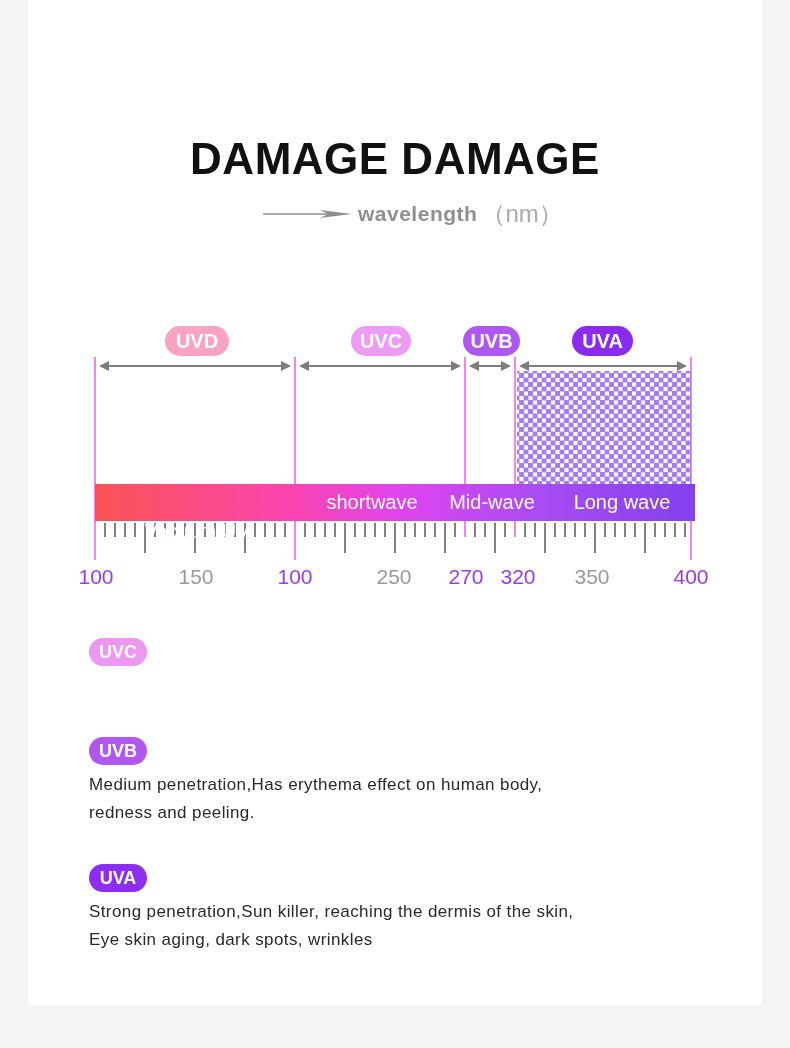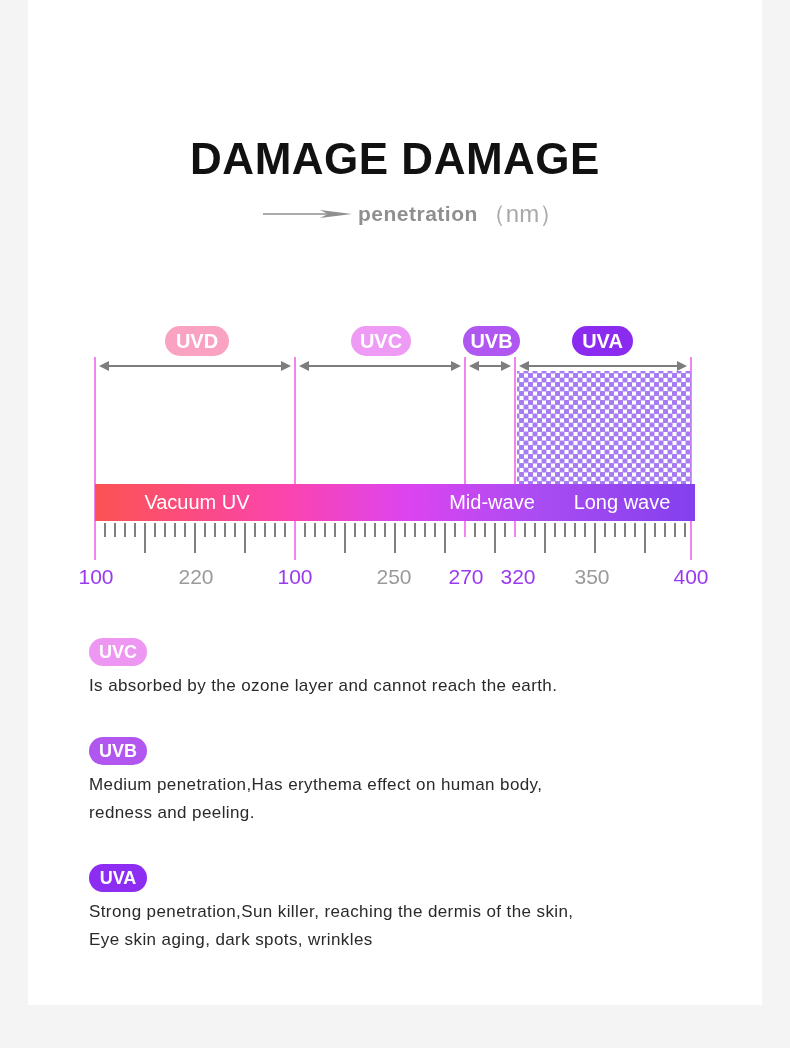--- a/index.html
+++ b/index.html
@@ -57,21 +57,21 @@
 <div class="page">
   <div class="card"></div>
 
   <div class="title2">DAMAGE DAMAGE</div>
 
   <div class="wl-row">
     <svg width="92" height="16" viewBox="0 0 92 16">
       <line x1="1" y1="8" x2="66" y2="8" stroke="#8f8f8f" stroke-width="1.6"></line>
       <polygon points="58,4 90,8 58,12 66,8" fill="#8f8f8f"></polygon>
     </svg>
-    <span class="wl-label">penetration</span>
+    <span class="wl-label">wavelength</span>
     <span class="wl-unit">（nm）</span>
   </div>
 
   <div class="band-badge js-band-badge" style="left: 165px; width: 64px; background: rgb(249, 162, 194);">UVD</div>
   <div class="band-badge js-band-badge" style="left: 351px; width: 60px; background: rgb(238, 155, 245);">UVC</div>
   <div class="band-badge js-band-badge" style="left: 463px; width: 57px; background: rgb(176, 87, 242);">UVB</div>
   <div class="band-badge js-band-badge" style="left: 572px; width: 61px; background: rgb(140, 43, 240);">UVA</div>
 
   <div id="vlines">
       <div class="vline" style="left: 94px; top: 357px; height: 203px; background: rgb(245, 131, 238);"></div>
@@ -92,21 +92,22 @@
         <div class="shaft"></div>
       </div>
       <div class="arr" style="left: 519px; width: 168px;">
         <div class="shaft"></div>
       </div>
     </div>
 
   <div class="uva-dots"></div>
 
   <div class="spectrum-bar">
-    <span class="seg-label" style="left:102px;">Vacuum UV</span>
+    <span class="seg-label" style="left:102px;margin-top:29px;">Vacuum UV</span>
+    <span class="seg-label" style="left:277px;">shortwave</span>
     <span class="seg-label" style="left:397px;">Mid-wave</span>
     <span class="seg-label" style="left:527px;">Long wave</span>
   </div>
 
   <div class="ruler" id="ruler">
       <div class="tick short" style="left: 104px;"></div>
       <div class="tick short" style="left: 114px;"></div>
       <div class="tick short" style="left: 124px;"></div>
       <div class="tick short" style="left: 134px;"></div>
       <div class="tick long" style="left: 144px;"></div>
@@ -158,31 +159,30 @@
       <div class="tick short" style="left: 634px;"></div>
       <div class="tick long" style="left: 644px;"></div>
       <div class="tick short" style="left: 654px;"></div>
       <div class="tick short" style="left: 664px;"></div>
       <div class="tick short" style="left: 674px;"></div>
       <div class="tick short" style="left: 684px;"></div>
     </div>
 
   <div class="tick-labels" id="tick-labels">
       <span class="tick-label accent" style="left: 96px;">100</span>
-      <span class="tick-label plain" style="left: 196px;">220</span>
+      <span class="tick-label plain" style="left: 196px;">150</span>
       <span class="tick-label accent" style="left: 295px;">100</span>
       <span class="tick-label plain" style="left: 394px;">250</span>
       <span class="tick-label accent" style="left: 466px;">270</span>
       <span class="tick-label accent" style="left: 518px;">320</span>
       <span class="tick-label plain" style="left: 592px;">350</span>
       <span class="tick-label accent" style="left: 691px;">400</span>
     </div>
 
   <div class="sec-badge js-sec-badge" style="top: 638px; background: rgb(238, 151, 242);">UVC</div>
-  <div class="sec-text" style="top:672px;">Is absorbed by the ozone layer and cannot reach the earth.</div>
 
   <div class="sec-badge js-sec-badge" style="top: 737px; background: rgb(177, 87, 240);">UVB</div>
   <div class="sec-text" style="top:771px;">Medium penetration,Has erythema effect on human body,
 redness and peeling.</div>
 
   <div class="sec-badge js-sec-badge" style="top: 864px; background: rgb(141, 45, 242);">UVA</div>
   <div class="sec-text" style="top:898px;">Strong penetration,Sun killer, reaching the dermis of the skin,
 Eye skin aging, dark spots, wrinkles</div>
 </div>
 

